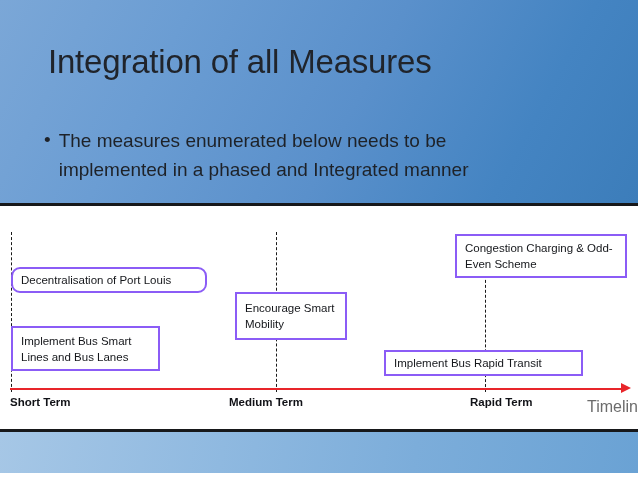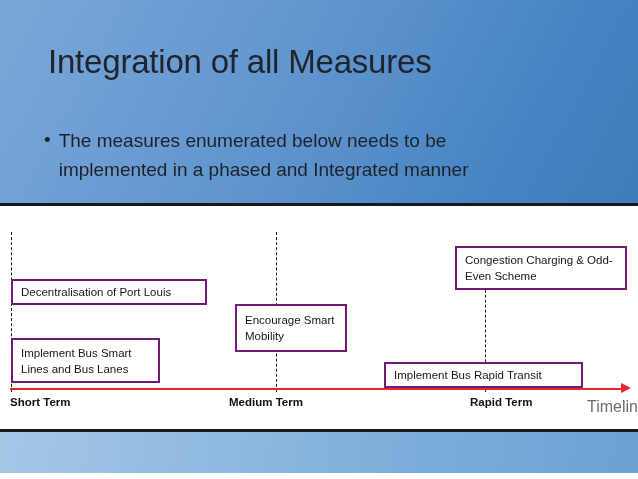--- a/index.html
+++ b/index.html
@@ -114,28 +114,27 @@
     font-size: 16px;
     font-weight: normal;
     color: #6c6c6c;
     white-space: nowrap;
   }
 
   .measure-box {
     position: absolute;
     box-sizing: border-box;
     background: #ffffff;
-    border: 2px solid #701a75;
+    border: 2px solid #8b5cf6;
     display: flex;
     align-items: center;
     padding: 4px 8px;
     font-size: 11.5px;
     line-height: 16px;
     color: #15171b;
-    margin-top: 12px;
   }
 
   
   #footer-rule {
     position: absolute;
     left: 0; top: 429px;
     width: 638px;
     height: 3px;
     background: #17181a;
   }
@@ -168,21 +167,21 @@
     <span id="bullet-dot">•</span>
     <span id="bullet-text">The measures enumerated below needs to be implemented in a phased and Integrated manner</span>
   </div>
 
   <div id="body-area">
 
     <div class="tick-line" style="left:11px; top:26px; height:160px;"></div>
     <div class="tick-line" style="left:276px; top:26px; height:160px;"></div>
     <div class="tick-line" style="left:485px; top:64px; height:122px;"></div>
 
-    <div class="measure-box" style="left:11px; top:61px; width:196px; height:26px;">
+    <div class="measure-box" style="left:11px; top:61px; width:196px; height:26px;border-radius:9px;">
       <span>Decentralisation of Port Louis</span>
     </div>
 
     <div class="measure-box" style="left:11px; top:120px; width:149px; height:45px;">
       <span>Implement Bus Smart Lines and Bus Lanes</span>
     </div>
 
     <div class="measure-box" style="left:235px; top:86px; width:112px; height:48px;">
       <span>Encourage Smart Mobility</span>
     </div>

